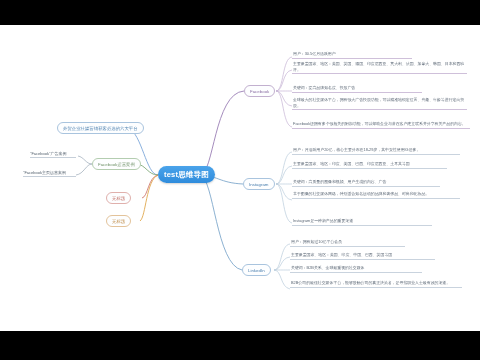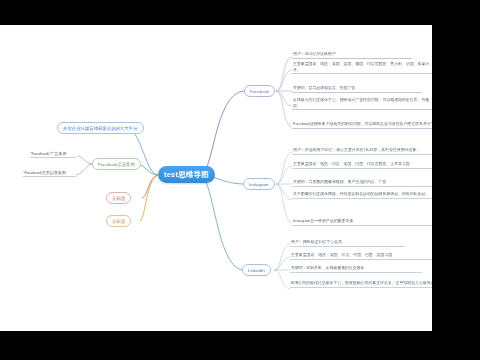--- a/index.html
+++ b/index.html
@@ -1,16 +1,16 @@
 <!DOCTYPE html>
 <html><head>
 <meta charset="utf-8">
 <style>
   html,body{margin:0;padding:0;background:#000;}
-  #screen{position:relative;width:432px;height:360px;background:#000;overflow:hidden;
+  #screen{position:relative;width:480px;height:360px;background:#000;overflow:hidden;
           font-family:"Liberation Sans","DejaVu Sans",sans-serif;}
   #canvas{position:absolute;left:0;top:25px;width:480px;height:306px;background:#ffffff;overflow:hidden;}
   #svg{position:absolute;left:0;top:0;width:480px;height:306px;}
 
   .node{position:absolute;box-sizing:border-box;white-space:nowrap;
         display:flex;align-items:center;justify-content:center;}
 
   
   .root{background:#3d9ae8;background:linear-gradient(180deg,#4aa3ea 0%,#2f8cdc 100%);
         color:#ffffff;border-radius:9px;font-size:7.5px;font-weight:bold;

